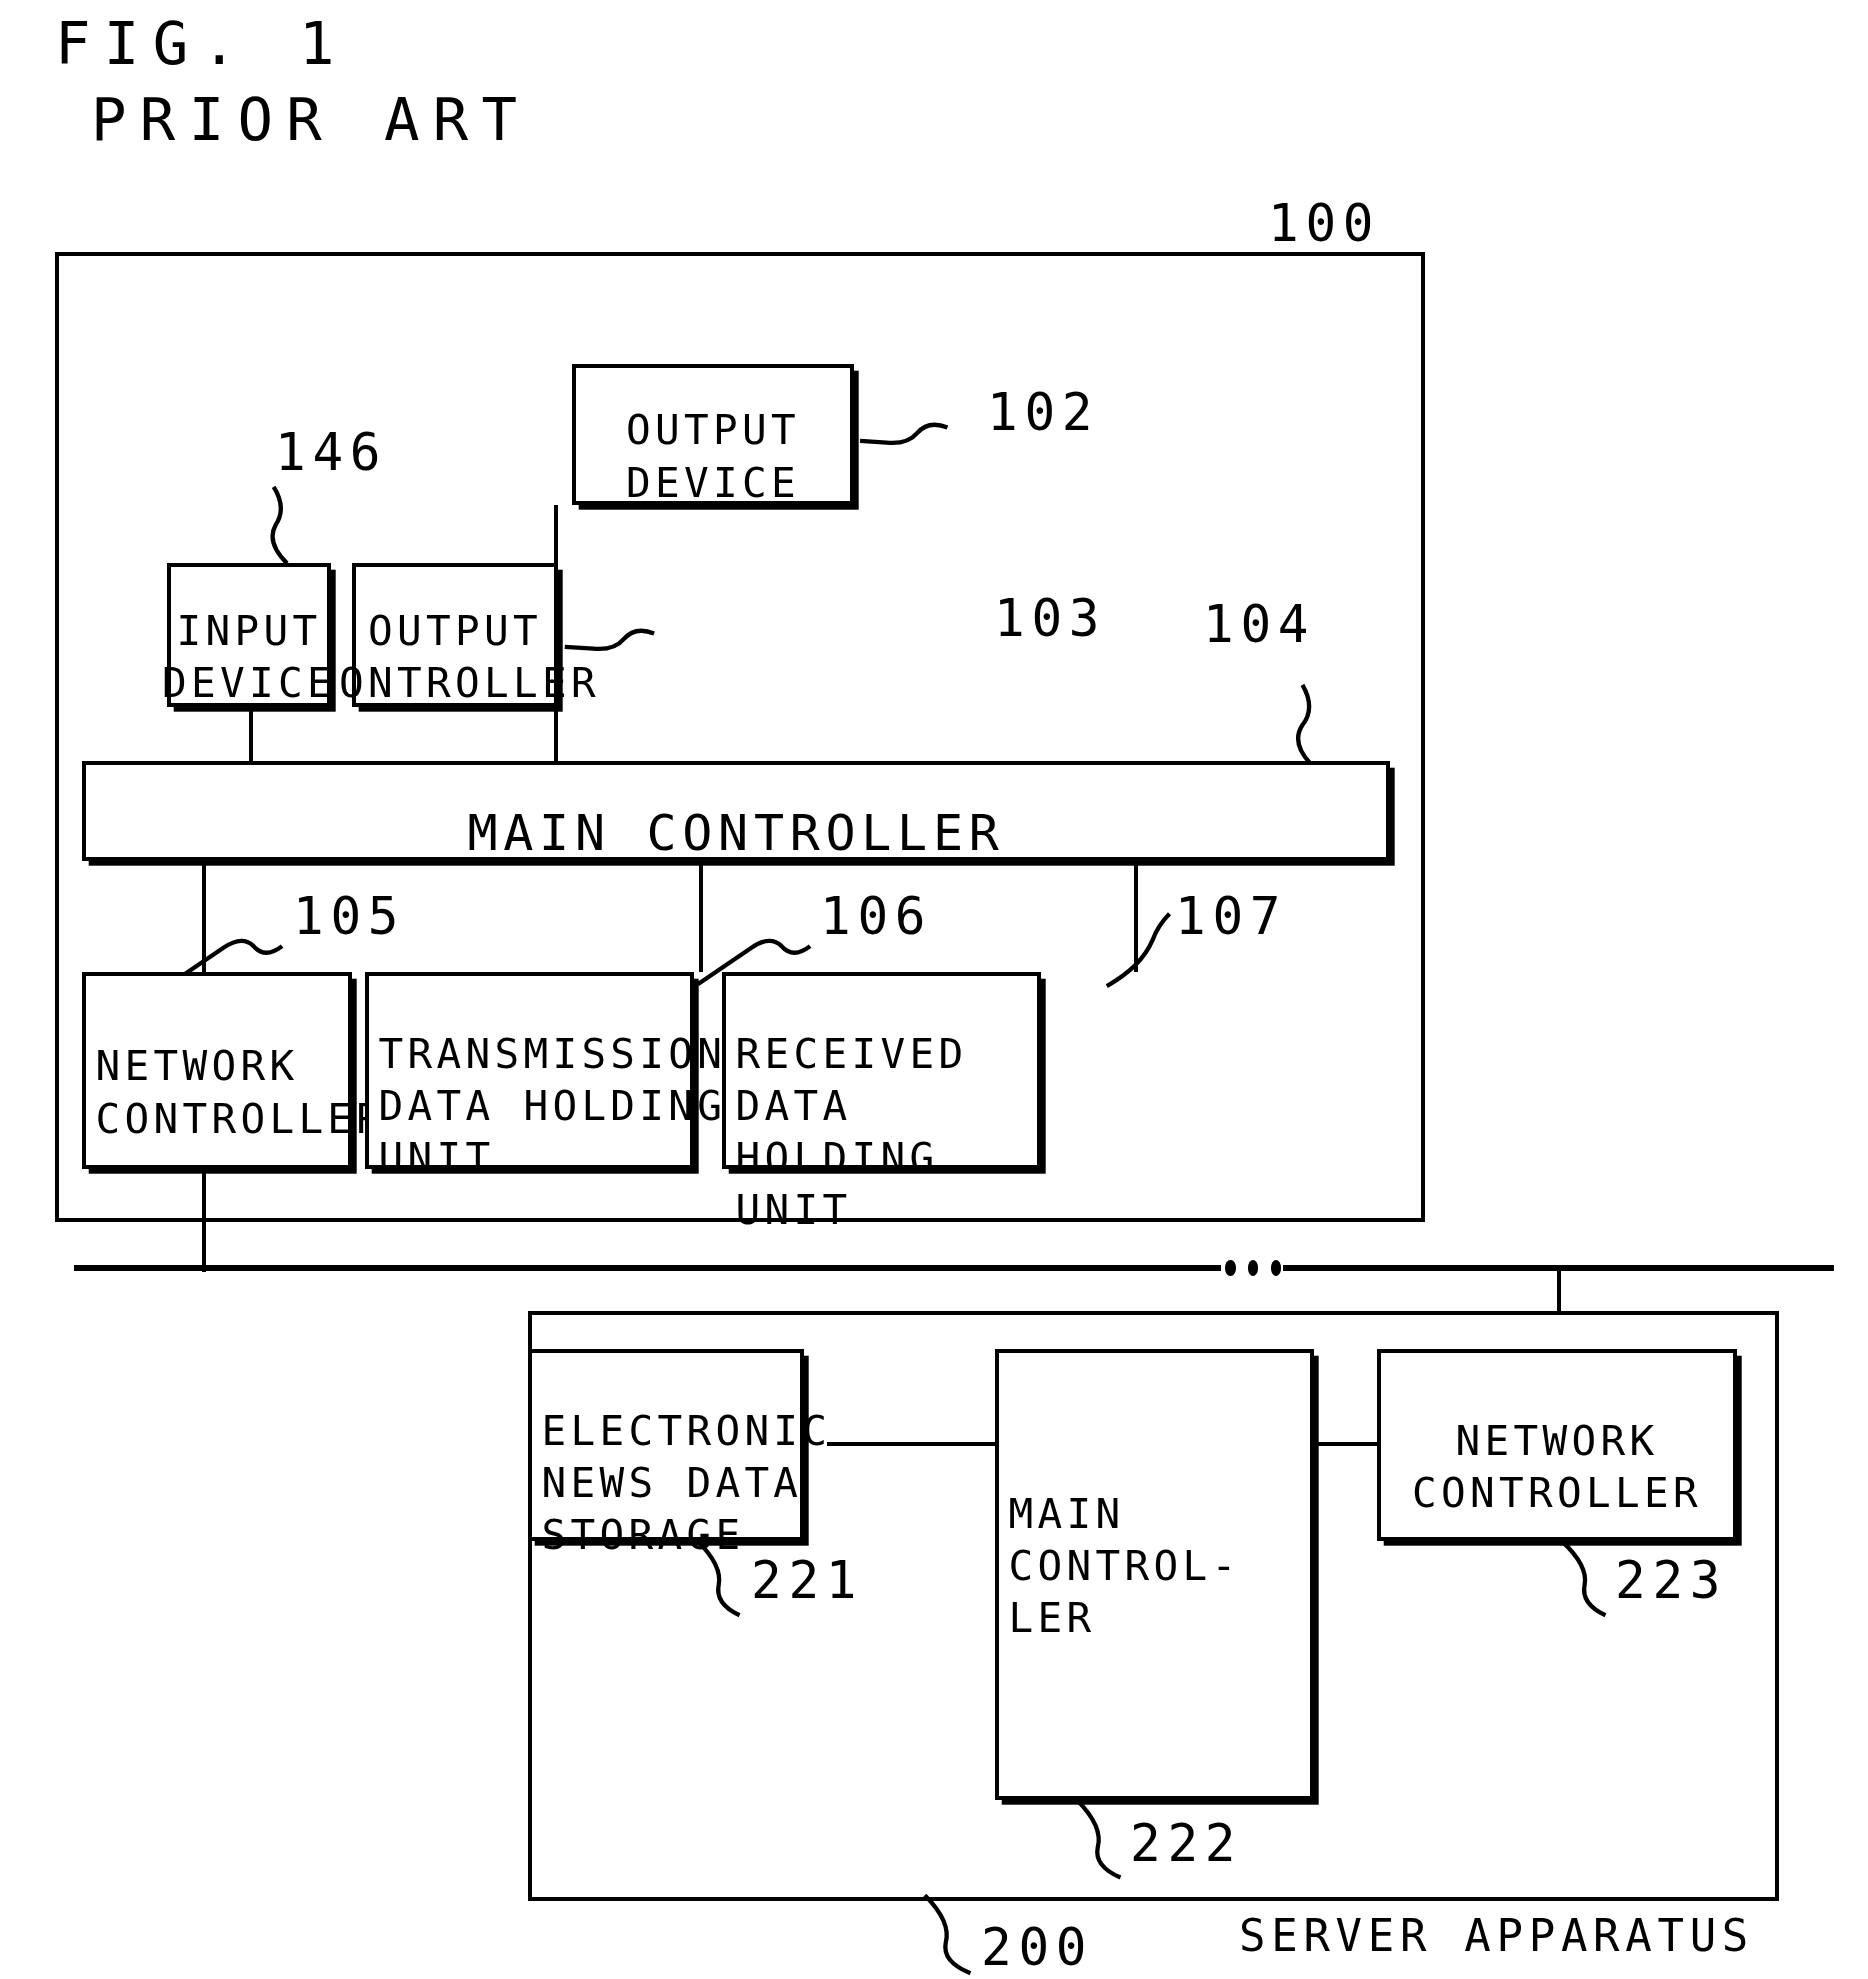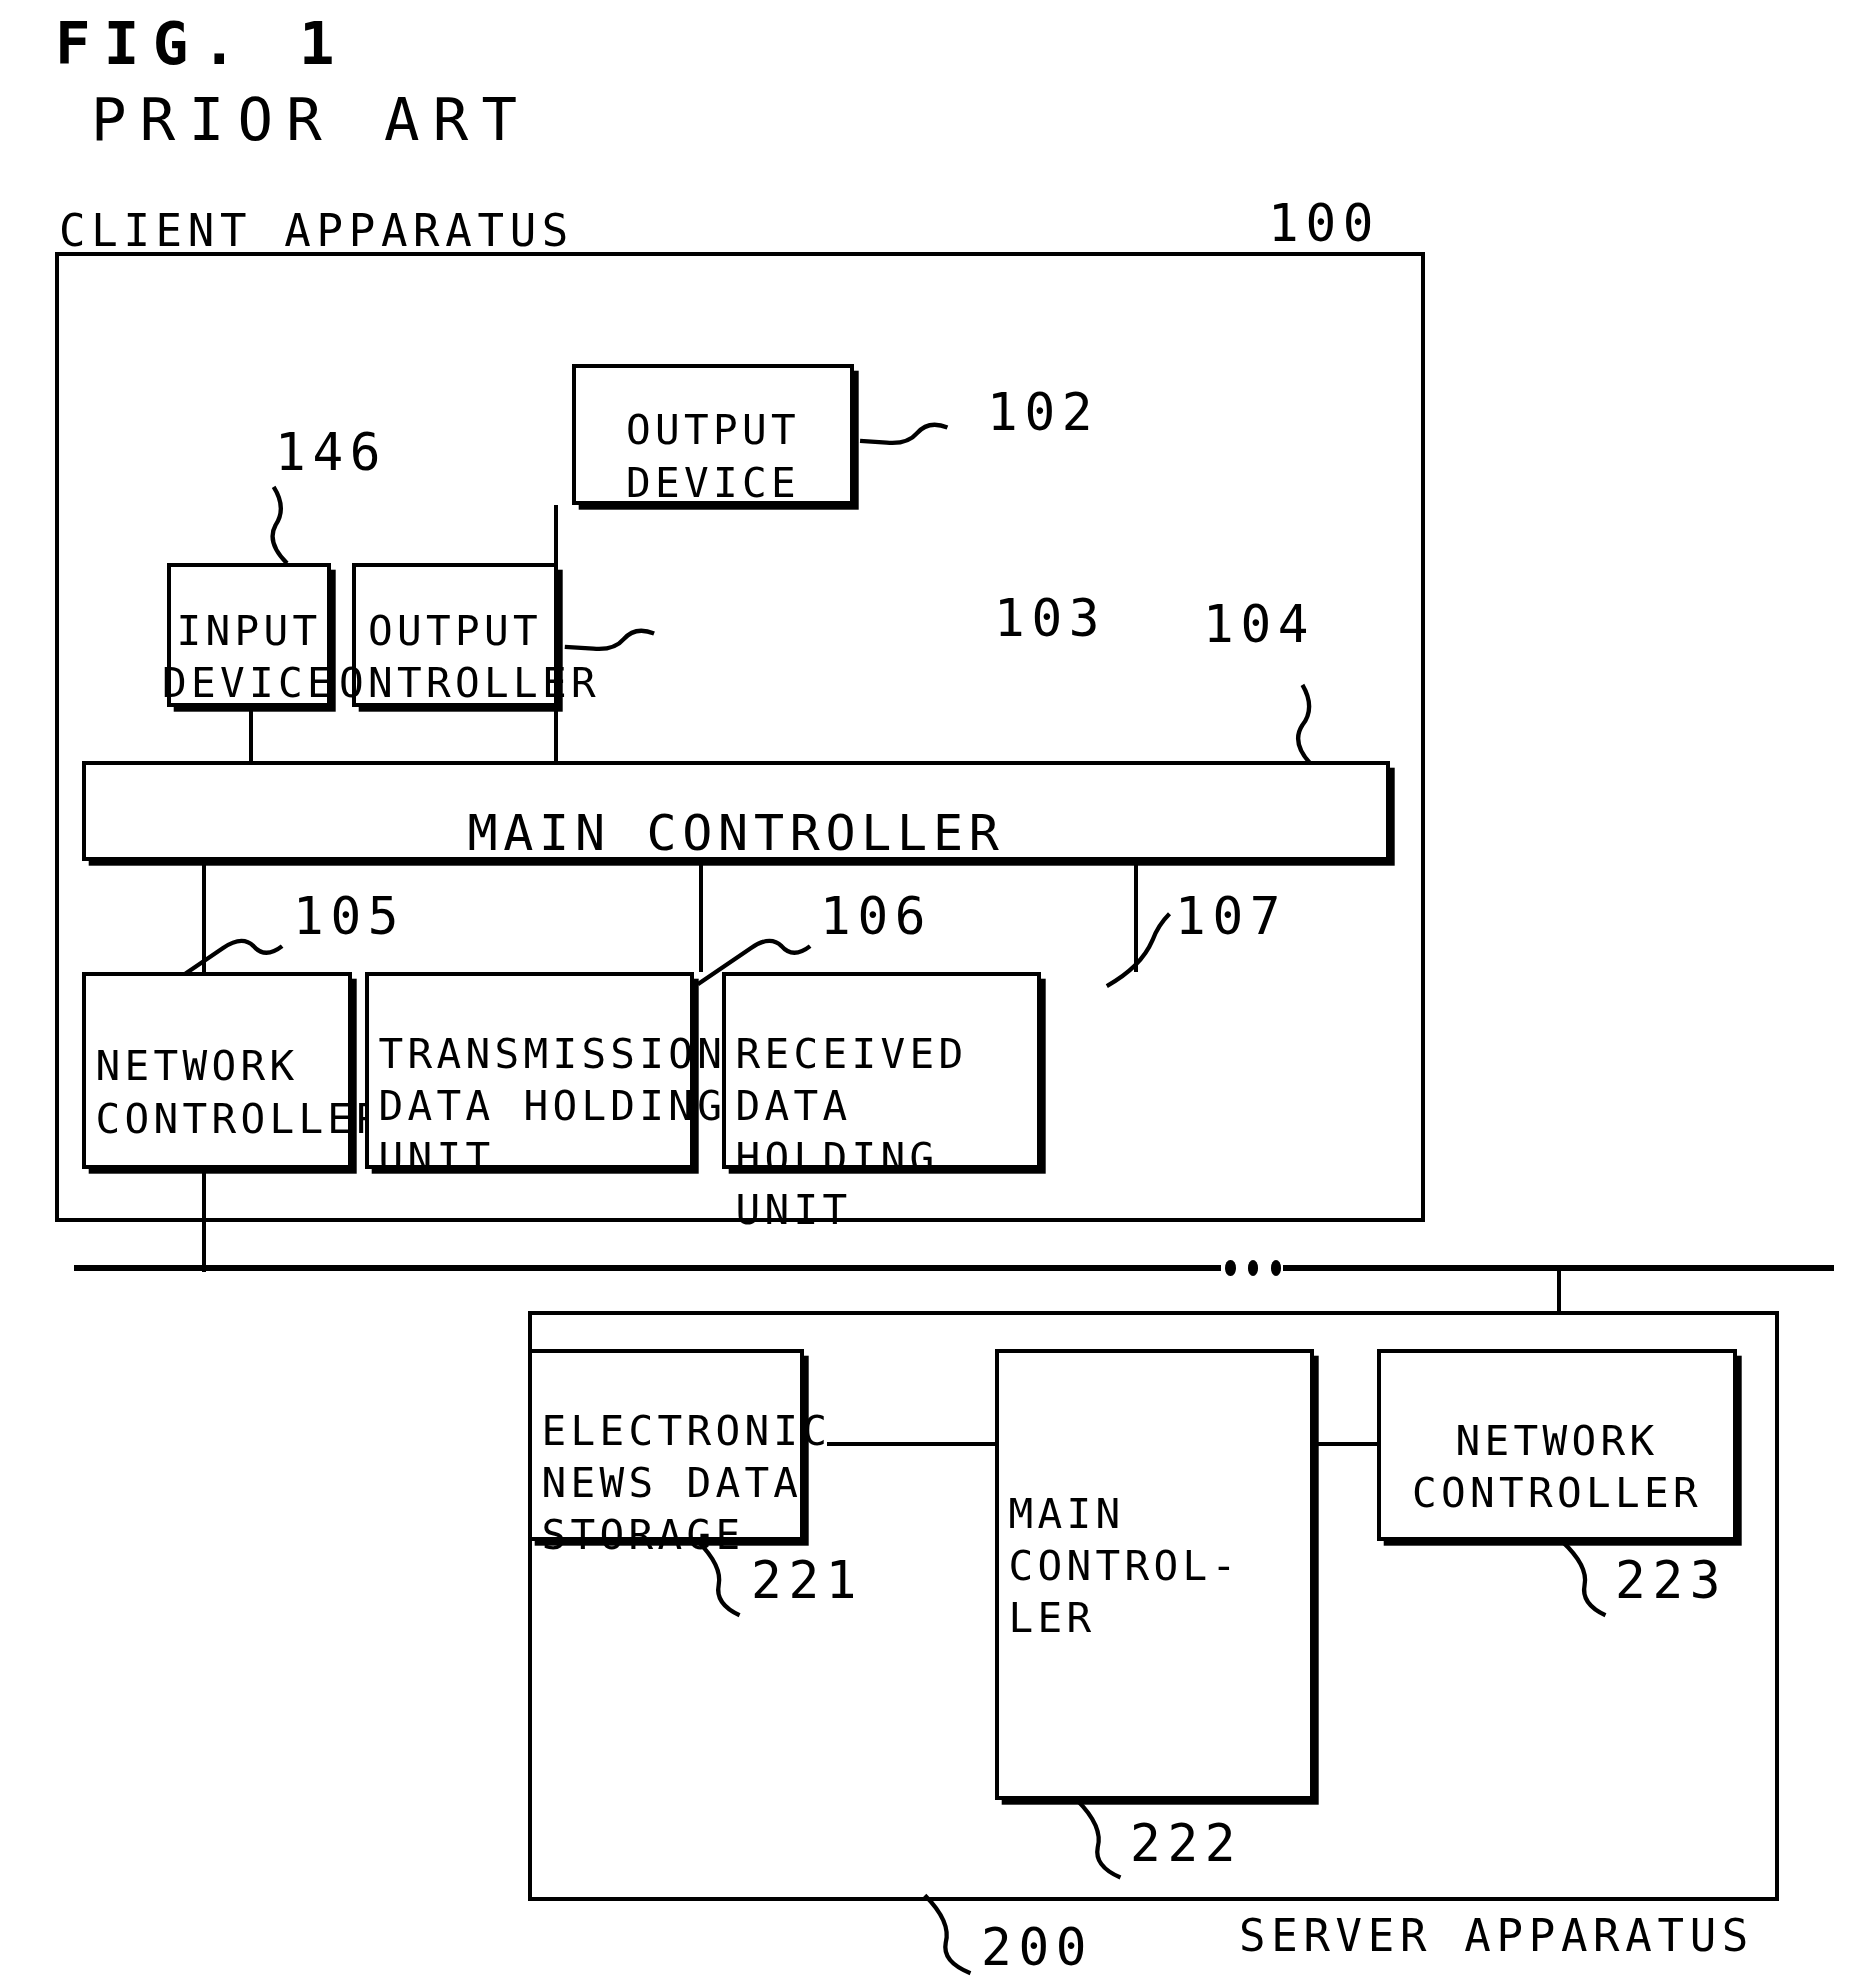--- a/index.html
+++ b/index.html
@@ -60,24 +60,23 @@
   .dots i{display:block;width:10.5px;height:16px;border-radius:50%;background:#000;}
 
   .lead{position:absolute;overflow:visible;}
   .lead path{fill:none;stroke:#000;stroke-width:4.5;}
 </style>
 </head>
 <body>
 
 <div id="canvas">
 
-  <div class="txt fig" style="left:55px;top:7.6px;font-weight:bold;">FIG. 1</div>
+  <div class="txt fig" style="left:55px;top:7.6px;">FIG. 1</div>
   <div class="txt figsub" style="left:91px;top:84px;">PRIOR ART</div>
 
-  <div class="txt outer-label" style="left:59px;top:204px;">CLIENT APPARATUS</div>
 
   <div class="txt ref" style="left:1268px;top:193px;">100</div>
   <svg class="lead" style="left:1141px;top:228px;width:190px;height:114px;" viewBox="0 0 200 120" width="190" height="114">
     <path d="M 4 112 L 55 74 Q 78 58 92 74 Q 106 90 127 72"></path>
   </svg>
 
   <div class="bigbox" style="left:55px;top:252px;width:1370px;height:970px;"></div>
 
   <div class="unit" style="left:572px;top:364px;width:282px;height:141px;">
     <div class="inner c">

